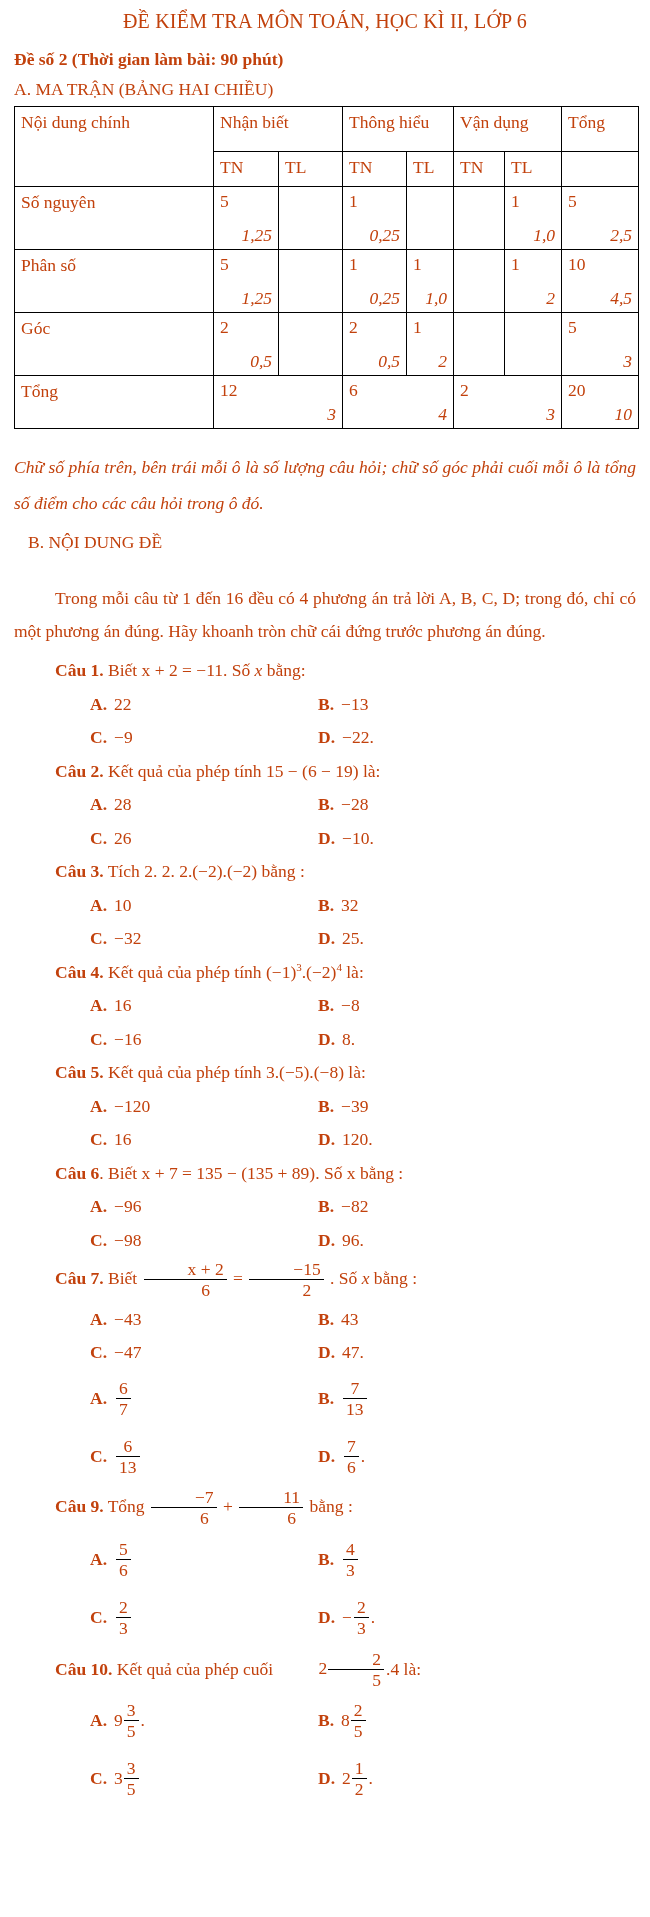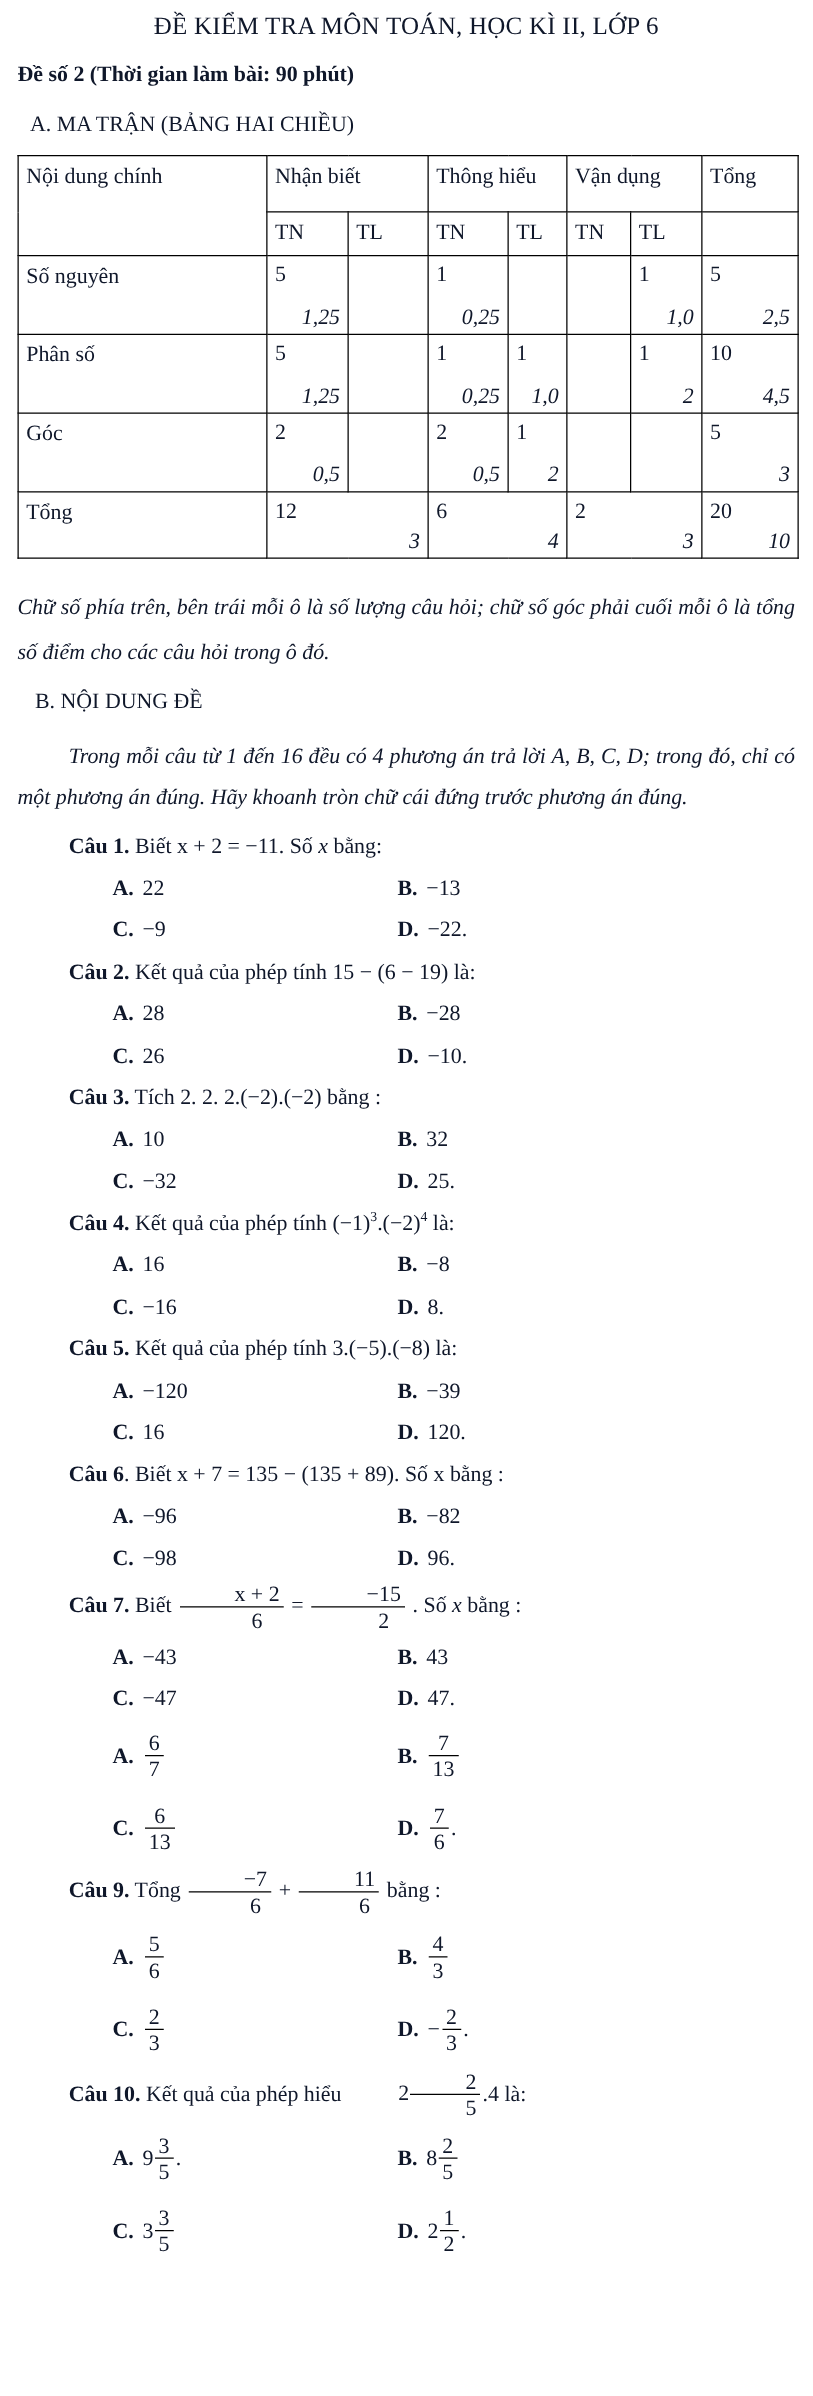--- a/index.html
+++ b/index.html
@@ -4,33 +4,33 @@
 <style>
   html,body{margin:0;padding:0;background:#fff;}
   body{width:650px;}
   .page{
     box-sizing:border-box;
     width:650px;
     min-height:1917px;
     padding:8px 14px 10px 14px;
     font-family:"Liberation Serif","DejaVu Serif",serif;
     font-size:17.5px;
-    color:#0f172a;
+    color:#c2410c;
     background:#fff;
   }
   .title{
     font-size:20px;
     font-weight:normal;
     text-align:center;
     margin:0 0 10px 0;
     letter-spacing:.2px;
     line-height:26px;
   }
   .subtitle{font-weight:bold;margin:0;line-height:30px;}
-  .secA{margin:10px;line-height:30px;}
+  .secA{margin:0;line-height:30px;}
 
   table.matrix{
     border-collapse:collapse;
     width:624px;
     margin:2px 0 0 0;
     table-layout:fixed;
     padding-left:33px;
   }
   table.matrix td{
     border:1.6px solid #000;
@@ -43,21 +43,21 @@
   tr.h2 td{height:30px;}
   .cell{display:flex;flex-direction:column;justify-content:space-between;min-height:58px;}
   .cell .n{text-align:left;line-height:24px;}
   .cell .p{text-align:right;font-style:italic;line-height:24px;}
   tr.trow .cell{min-height:46px;}
 
   .note{font-style:italic;text-align:justify;line-height:36px;margin:20px 0 0 0;}
   .secB{margin:4px 0 0 14px;line-height:34px;}
   .secI{margin:12px 0 0 0;line-height:34px;font-weight:bold;}
   .secI .it{font-style:italic;}
-  .intro{font-style:italic;text-align:justify;text-indent:41px;line-height:33px;margin:11px 0 6px 0;}
+  .intro{text-align:justify;text-indent:41px;line-height:33px;margin:23px 0 6px 0;}
 
   .question .stem{
     margin:0;
     text-indent:41px;
     line-height:33.5px;
     text-align:justify;
   }
   .qnum{font-weight:bold;}
   .opts{display:grid;grid-template-columns:228px 1fr;padding-left:76px;}
   .opt{display:flex;align-items:center;min-height:33.5px;}
@@ -497,21 +497,21 @@
             <span>− </span>
             <span class="frac">
               <span class="fn">2</span>
               <span class="fd">3</span>
             </span>
             <span> .</span>
           </div>
         </div>
       </div>
       <div class="question">
-        <p class="stem"><span class="qnum">Câu 10.</span><span> Kết quả của phép hiểu </span><span class="mixed">
+        <p class="stem"><span class="qnum">Câu 10.</span><span> Kết quả của phép cuối </span><span class="mixed">
             <span>2</span>
             <span class="frac">
               <span class="fn">2</span>
               <span class="fd">5</span>
             </span>
           </span><span>.4 là:</span></p>
         <div class="opts">
           <div class="opt tall">
             <span class="ol">A.</span>
             <span class="mixed">

